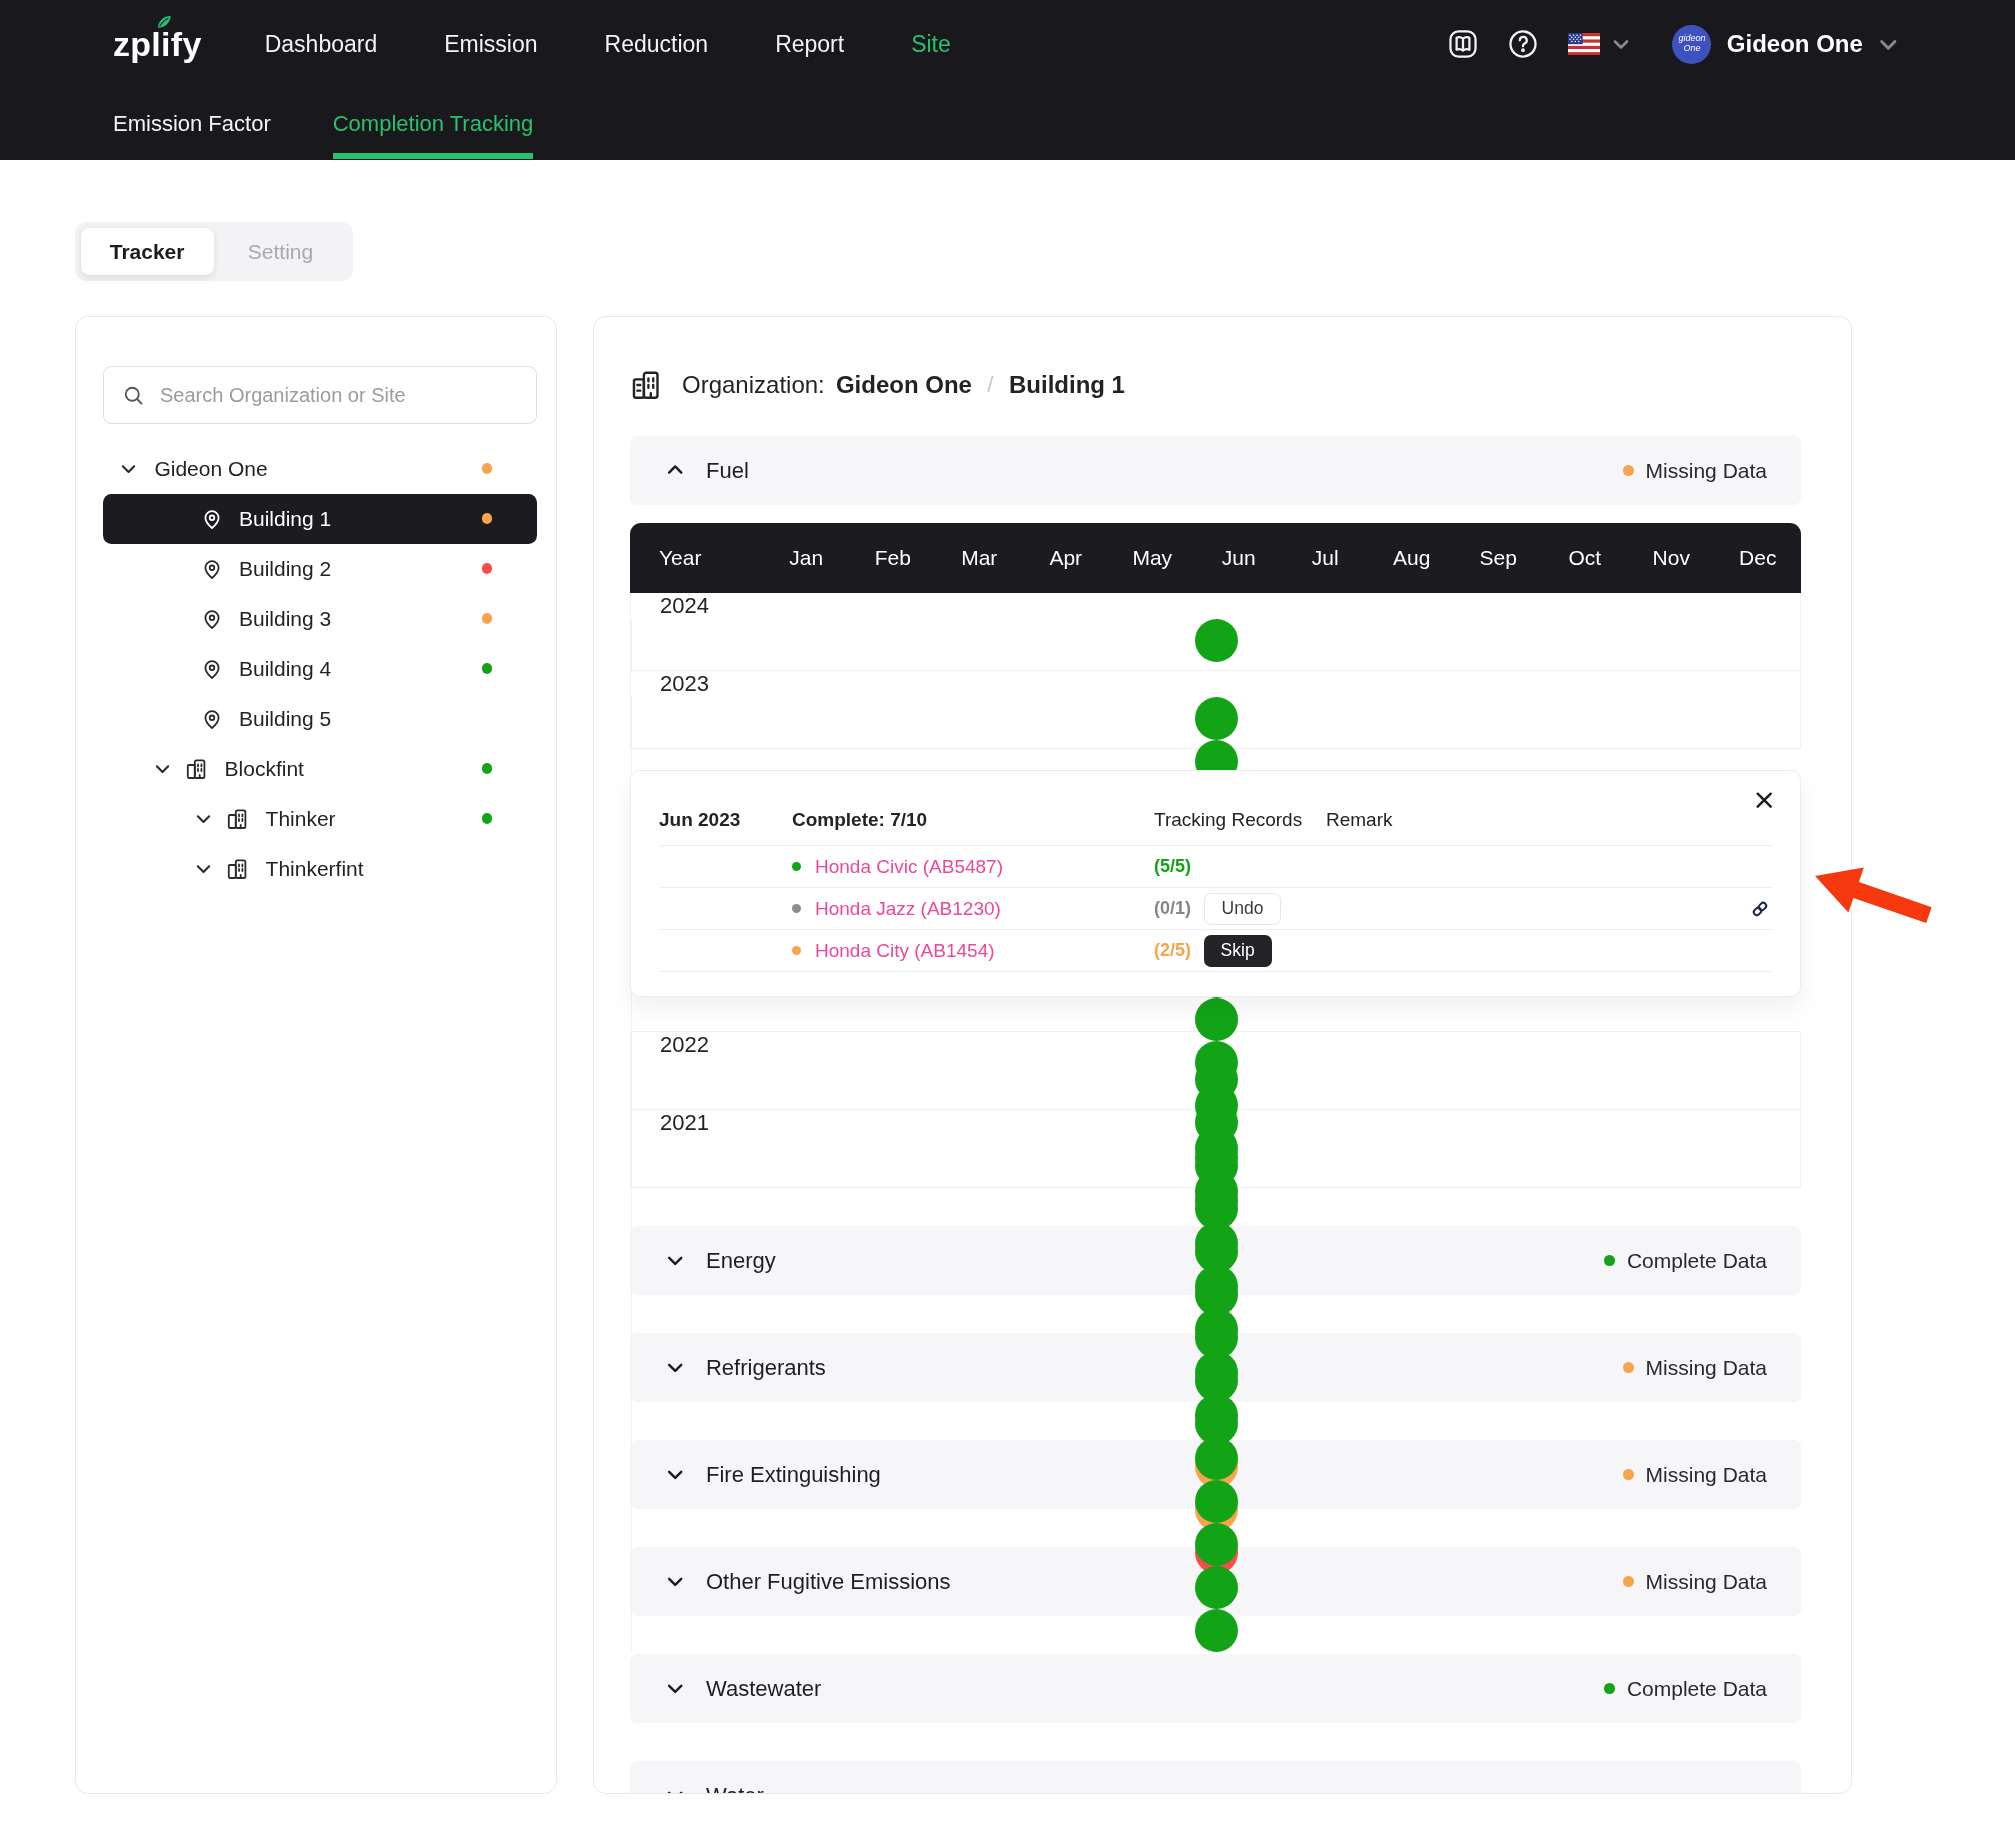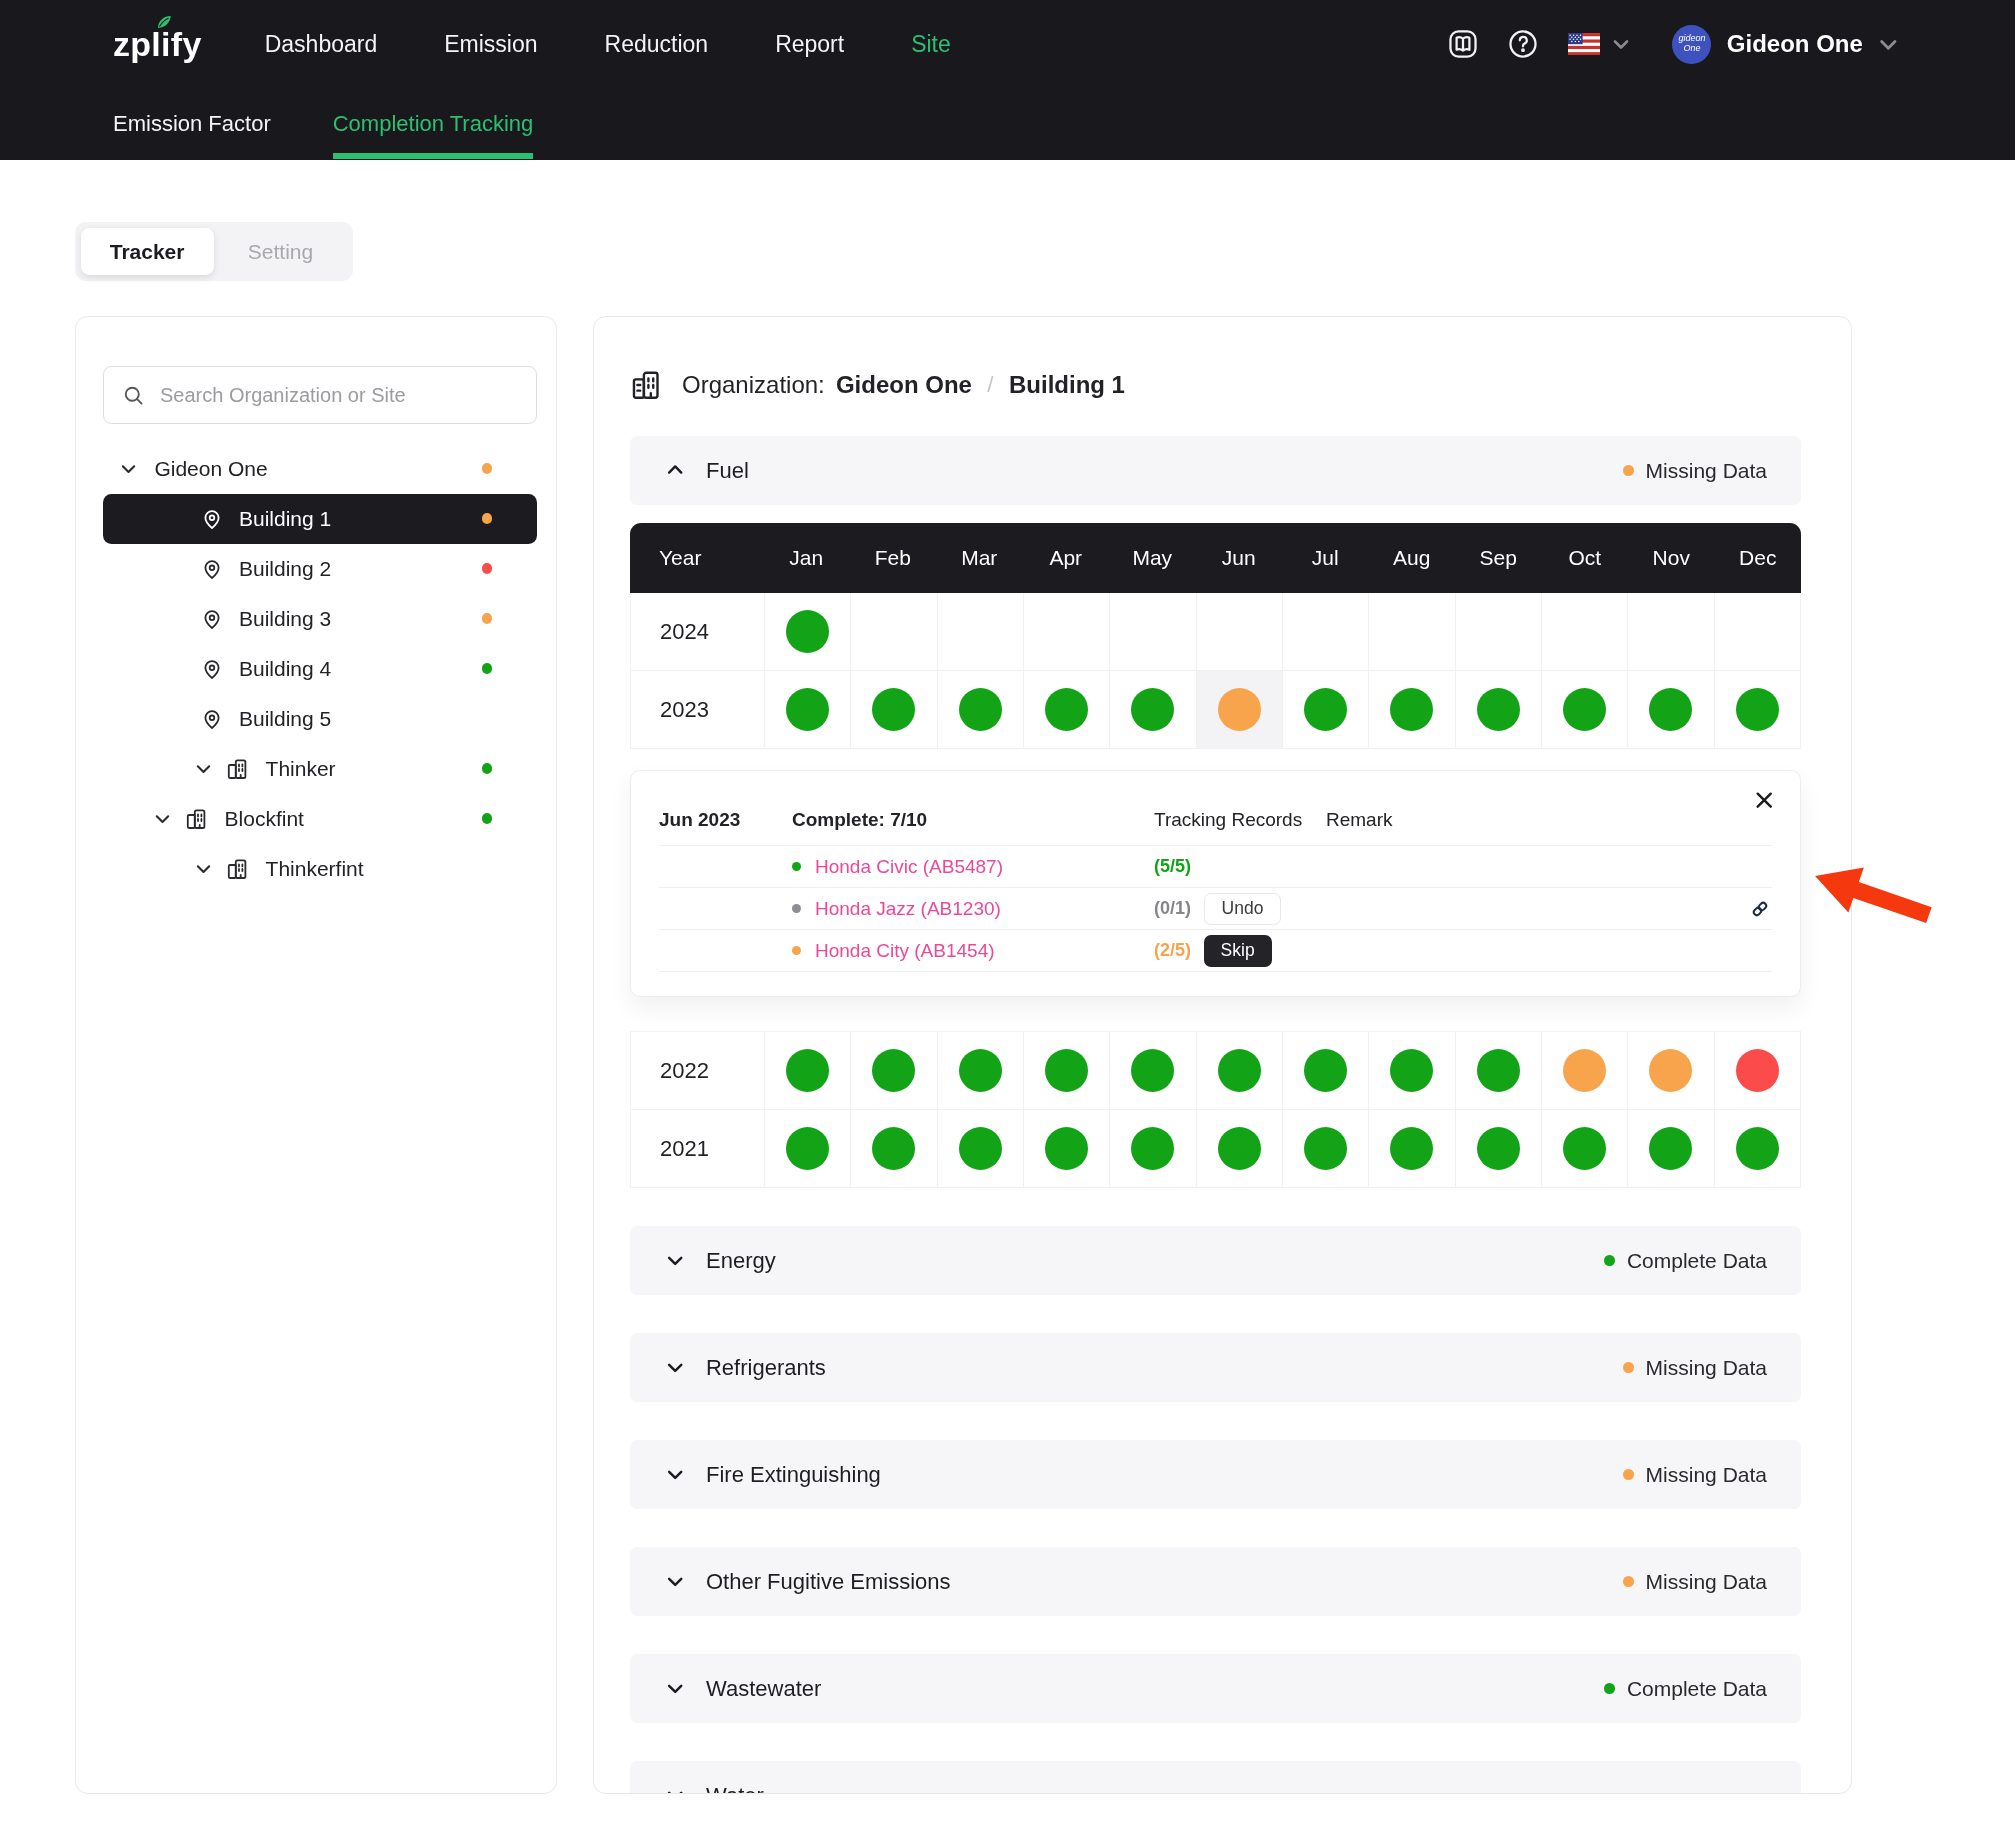--- a/index.html
+++ b/index.html
@@ -64,21 +64,21 @@
   .sec-status{margin-left:auto;display:flex;align-items:center;gap:12px;font-size:21px;color:#2A2A2E;}
   .sec-dot{width:10.5px;height:10.5px;border-radius:50%;}
   #fuel-head{margin-top:35px;}
   
   .thead{margin-top:18px;height:70px;background:#1B1B20;border-radius:11.2px 11.2px 0 0;
          display:flex;align-items:center;color:#fff;font-size:21px;font-weight:500;}
   .th-year{width:133px;padding-left:29px;box-sizing:border-box;}
   .th-m{flex:1;text-align:center;}
   .tgroup{border:0.7px solid #F1F1F3;border-top:none;}
   .tgroup.standalone{border-top:0.7px solid #F1F1F3;}
-  .trow{display:flex;height:77px;}
+  .trow{display:flex;height:77px;flex-direction:column;}
   .trow + .trow{border-top:0.7px solid #F1F1F3;}
   .tyear{width:133px;display:flex;align-items:center;padding-left:29px;font-size:22px;color:#232327;box-sizing:border-box;}
   .tm{flex:1;border-left:0.7px solid #F1F1F3;display:flex;align-items:center;justify-content:center;cursor:pointer;}
   .tm.sel{background:#F3F3F5;}
   .bigdot{width:43px;height:43px;border-radius:50%;}
   .gapB{margin-top:34px;}
   
   .popup{margin-top:21px;height:227px;border:0.7px solid #ECECEF;border-radius:9.8px;position:relative;
          box-shadow:0 11.2px 25px rgba(23,23,28,.06);padding:0 28px;box-sizing:border-box;background:#fff;}
   .p-close{position:absolute;top:18px;right:25px;color:#1B1B20;cursor:pointer;}
@@ -258,50 +258,50 @@
           </div>
           <div class="tree-row" style="padding-left: 97px;">
             <span class="ticon" style="margin-left: 0px;">
               <svg width="24" height="24" viewBox="0 0 24 24" fill="none" stroke="currentColor" stroke-width="1.8" stroke-linecap="round" stroke-linejoin="round">
                 <path d="M12 21c-4.4-3.6-6.6-7-6.6-10.2A6.6 6.6 0 0 1 12 4.2a6.6 6.6 0 0 1 6.6 6.6C18.6 14 16.4 17.4 12 21z"></path>
                 <circle cx="12" cy="10.8" r="2.3"></circle>
               </svg>
             </span>
             <span class="lbl">Building 5</span>
           </div>
+          <div class="tree-row" style="padding-left: 49px;">
+            <span class="ticon">
+              <svg width="21" height="21" viewBox="0 0 24 24" fill="none" stroke="currentColor" stroke-width="2.4" stroke-linecap="round" stroke-linejoin="round">
+                <path d="M5.5 9.5l6.5 6.5 6.5-6.5"></path>
+              </svg>
+            </span>
+            <span class="ticon" style="margin-left: 12.6px;">
+              <svg width="24" height="24" viewBox="0 0 24 24" fill="none" stroke="currentColor" stroke-width="1.8" stroke-linecap="round" stroke-linejoin="round">
+                <rect x="2.8" y="8" width="7" height="13" rx="1.2"></rect>
+                <rect x="9.8" y="3.4" width="9.6" height="17.6" rx="1.6"></rect>
+                <path d="M13 7.4v2M16.4 7.4v2M13 12v2M16.4 12v2M14.7 21v-3.2"></path>
+              </svg>
+            </span>
+            <span class="lbl">Blockfint</span>
+            <span class="sdot" style="background: rgb(18, 164, 22);"></span>
+          </div>
           <div class="tree-row" style="padding-left: 90px;">
             <span class="ticon">
               <svg width="21" height="21" viewBox="0 0 24 24" fill="none" stroke="currentColor" stroke-width="2.4" stroke-linecap="round" stroke-linejoin="round">
                 <path d="M5.5 9.5l6.5 6.5 6.5-6.5"></path>
               </svg>
             </span>
             <span class="ticon" style="margin-left: 12.6px;">
               <svg width="24" height="24" viewBox="0 0 24 24" fill="none" stroke="currentColor" stroke-width="1.8" stroke-linecap="round" stroke-linejoin="round">
                 <rect x="2.8" y="8" width="7" height="13" rx="1.2"></rect>
                 <rect x="9.8" y="3.4" width="9.6" height="17.6" rx="1.6"></rect>
                 <path d="M13 7.4v2M16.4 7.4v2M13 12v2M16.4 12v2M14.7 21v-3.2"></path>
               </svg>
             </span>
             <span class="lbl">Thinker</span>
-            <span class="sdot" style="background: rgb(18, 164, 22);"></span>
-          </div>
-          <div class="tree-row" style="padding-left: 49px;">
-            <span class="ticon">
-              <svg width="21" height="21" viewBox="0 0 24 24" fill="none" stroke="currentColor" stroke-width="2.4" stroke-linecap="round" stroke-linejoin="round">
-                <path d="M5.5 9.5l6.5 6.5 6.5-6.5"></path>
-              </svg>
-            </span>
-            <span class="ticon" style="margin-left: 12.6px;">
-              <svg width="24" height="24" viewBox="0 0 24 24" fill="none" stroke="currentColor" stroke-width="1.8" stroke-linecap="round" stroke-linejoin="round">
-                <rect x="2.8" y="8" width="7" height="13" rx="1.2"></rect>
-                <rect x="9.8" y="3.4" width="9.6" height="17.6" rx="1.6"></rect>
-                <path d="M13 7.4v2M16.4 7.4v2M13 12v2M16.4 12v2M14.7 21v-3.2"></path>
-              </svg>
-            </span>
-            <span class="lbl">Blockfint</span>
             <span class="sdot" style="background: rgb(18, 164, 22);"></span>
           </div>
           <div class="tree-row" style="padding-left: 90px;">
             <span class="ticon">
               <svg width="21" height="21" viewBox="0 0 24 24" fill="none" stroke="currentColor" stroke-width="2.4" stroke-linecap="round" stroke-linejoin="round">
                 <path d="M5.5 9.5l6.5 6.5 6.5-6.5"></path>
               </svg>
             </span>
             <span class="ticon" style="margin-left: 12.6px;">
               <svg width="24" height="24" viewBox="0 0 24 24" fill="none" stroke="currentColor" stroke-width="1.8" stroke-linecap="round" stroke-linejoin="round">

